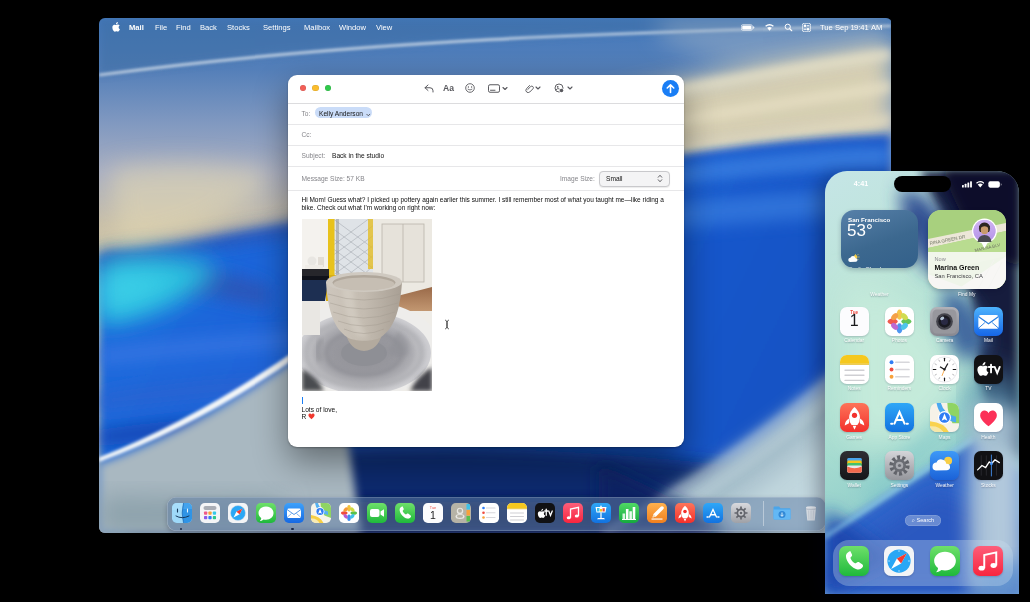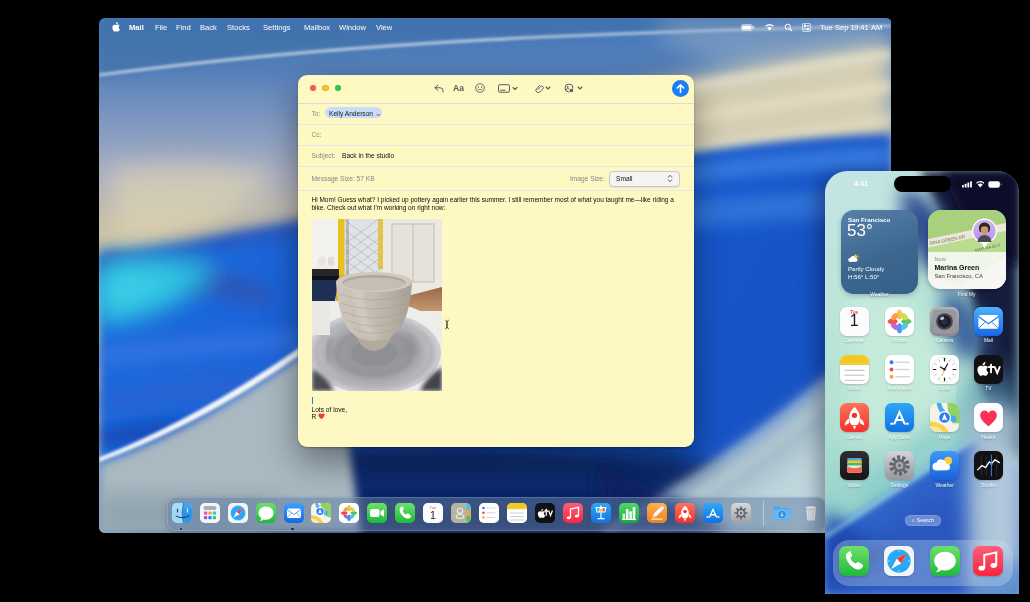--- a/index.html
+++ b/index.html
@@ -3,21 +3,21 @@
 <meta charset="utf-8">
 <style>
   html,body{margin:0;padding:0;background:#000;}
   body{width:1030px;height:602px;position:relative;overflow:hidden;font-family:"Liberation Sans",sans-serif;}
   #desktop{position:absolute;left:99px;top:18px;width:793px;height:515px;border-radius:6px;overflow:hidden;}
   #wall{position:absolute;left:0;top:0;}
   
   #menubar{position:absolute;left:0;top:0;width:100%;height:19px;color:#fff;font-size:7.6px;}
   .mi{position:absolute;top:5px;white-space:nowrap;}
   
-  #mailwin{position:absolute;left:199px;top:57px;width:396px;height:372px;background:#fef9c3;border-radius:9px;
+  #mailwin{position:absolute;left:189px;top:57px;width:396px;height:372px;background:#ffffff;border-radius:9px;
     box-shadow:0 1px 2px rgba(0,0,0,.28), 0 14px 34px rgba(0,0,0,.42);font-size:6.6px;color:#111;}
   .tl{position:absolute;top:9.8px;width:6.6px;height:6.6px;border-radius:50%;}
   .sep{position:absolute;left:0;width:100%;height:1px;background:#e7e7e9;}
   .glabel{color:#85858a;}
   
   #dock{position:absolute;left:68px;top:479px;width:659px;height:33.5px;border-radius:9px;
     background:rgba(97,126,164,.52);box-shadow:inset 0 0 0 0.6px rgba(255,255,255,.32), 0 2px 5px rgba(0,0,30,.25);}
   .di{position:absolute;top:6px;width:20px;height:20px;border-radius:4.8px;overflow:hidden;}
   .ddot{position:absolute;top:30.5px;width:2.2px;height:2.2px;border-radius:50%;background:#1b2a4a;}
   
@@ -593,21 +593,21 @@
   </svg>
   <svg style="position:absolute;left:150.5px;top:10px" width="8.5" height="7" viewBox="0 0 17 14">
     <path d="M8.5,13 L3.4,7.2 a7.6,7.6 0 0 1 10.2,0 Z" fill="#fff"></path>
     <path d="M1,4.6 a11.5,11.5 0 0 1 15,0" fill="none" stroke="#fff" stroke-width="2.6"></path>
   </svg>
   <svg style="position:absolute;left:162.5px;top:10px" width="14" height="7" viewBox="0 0 28 14">
     <rect x="0.7" y="0.7" width="23" height="12.6" rx="3.6" fill="#fff"></rect>
     <path d="M25.5,4.5 a2.6,2.6 0 0 1 0,5" fill="#fff" opacity=".6"></path>
   </svg>
 
-  <div style="position:absolute;left:16px;top:39px;width:77px;height:84px;border-radius:13px;background:linear-gradient(160deg,#5780a9,#3c688f 55%,#33608a);box-shadow:0 2px 5px rgba(0,0,40,.22);overflow:hidden;">
+  <div style="position:absolute;left:16px;top:39px;width:77px;height:58px;border-radius:13px;background:linear-gradient(160deg,#5780a9,#3c688f 55%,#33608a);box-shadow:0 2px 5px rgba(0,0,40,.22);overflow:hidden;">
     <div style="position:absolute;left:7px;top:6px;color:#fff;font-size:6.2px;font-weight:600;">San Francisco</div>
     <div style="position:absolute;left:6px;top:11px;color:#fff;font-size:17px;font-weight:300;">53°</div>
     <svg style="position:absolute;left:7px;top:44px" width="12" height="9" viewBox="0 0 24 18">
       <circle cx="15" cy="6" r="4" fill="#f7ce46"></circle>
       <g stroke="#f7ce46" stroke-width="1.4" stroke-linecap="round">
           <line x1="15" y1="0" x2="15" y2="1.4"></line>
           <line x1="21" y1="6" x2="22.4" y2="6"></line>
           <line x1="19.2" y1="1.8" x2="20.2" y2="0.8"></line>
           <line x1="19.2" y1="10.2" x2="20.2" y2="11.2"></line>
         </g>

